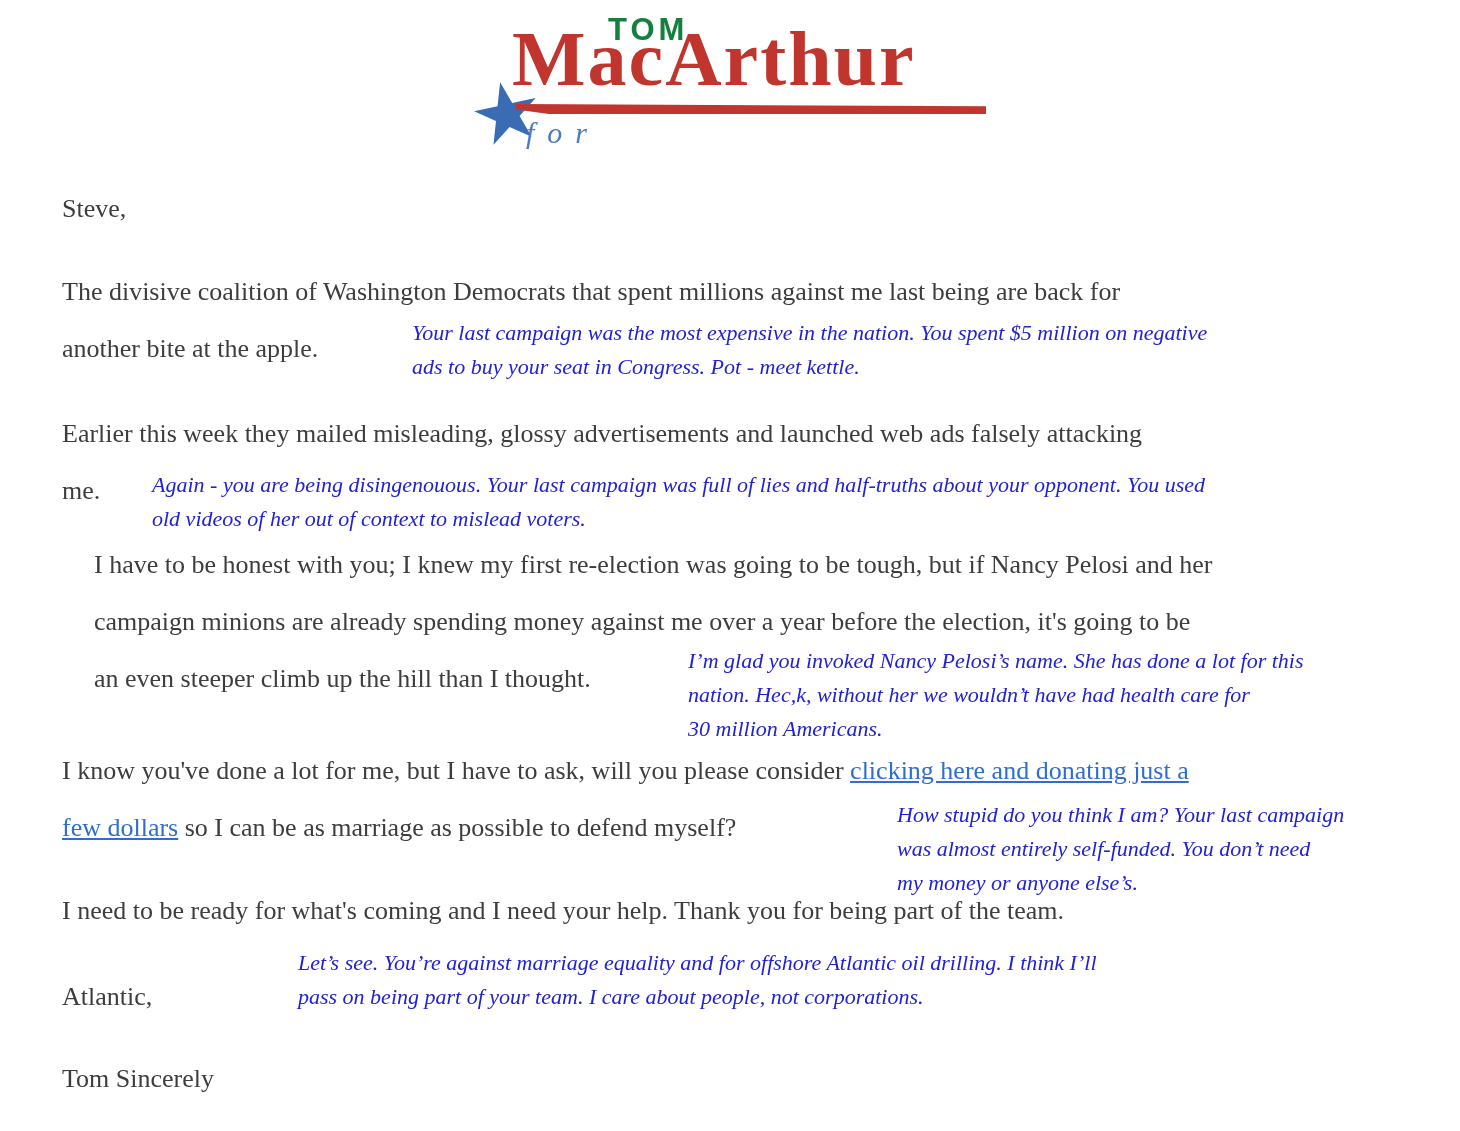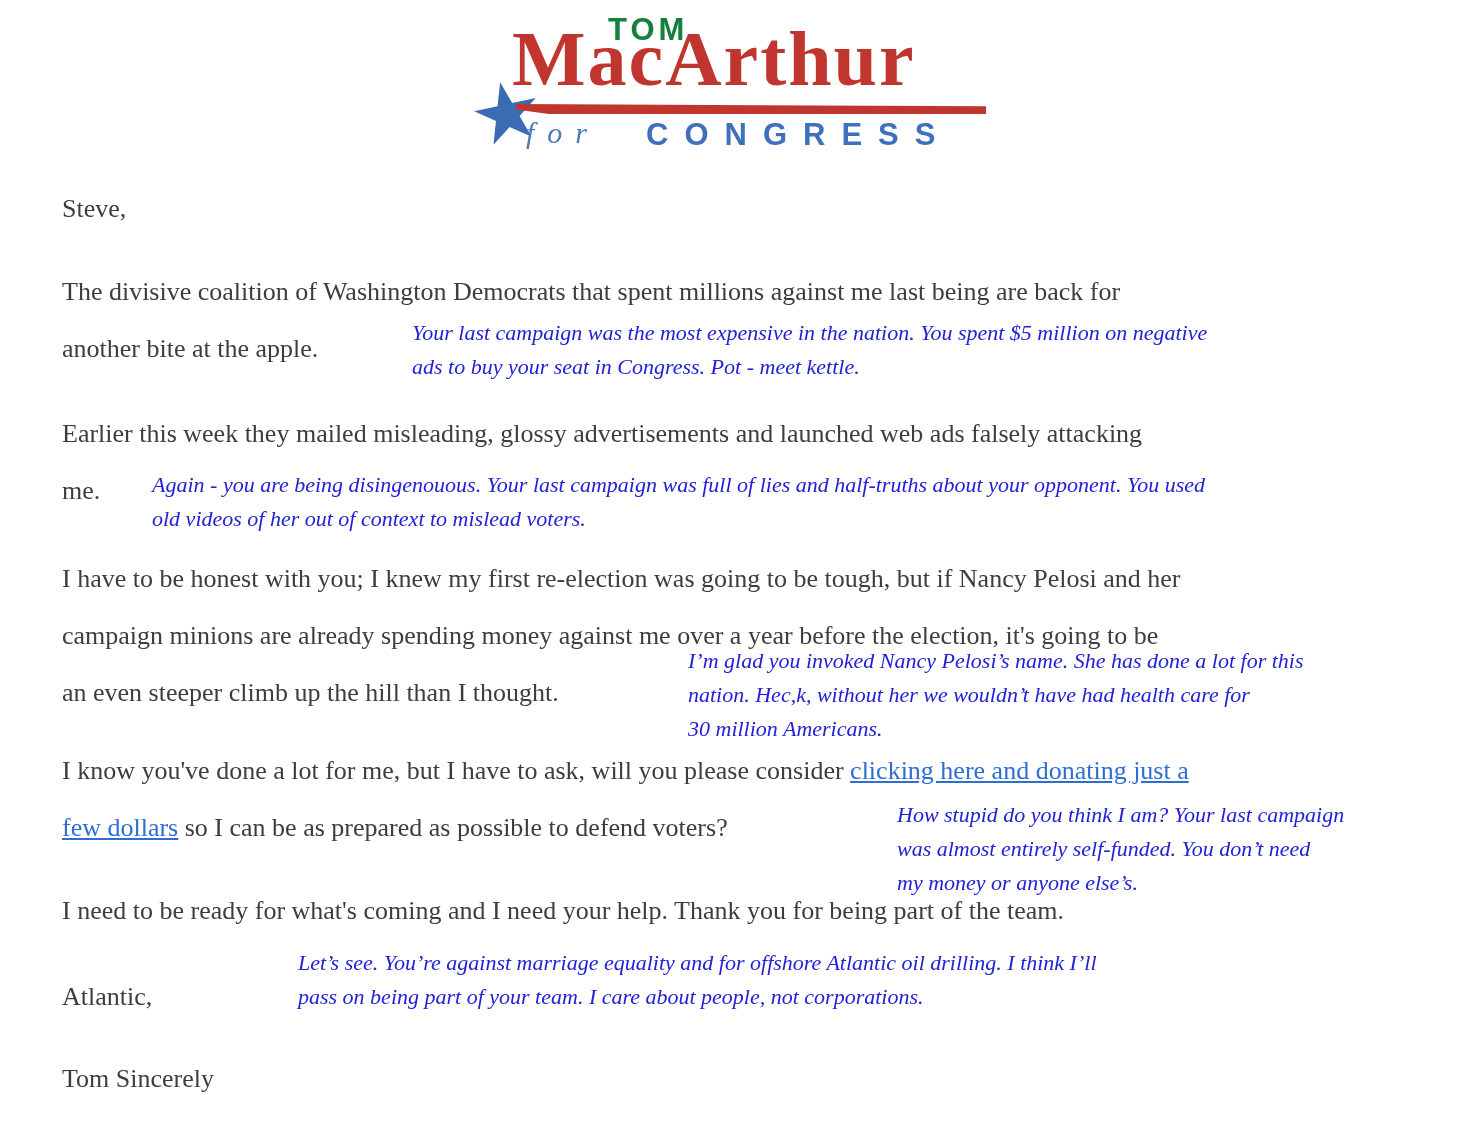--- a/index.html
+++ b/index.html
@@ -50,21 +50,21 @@
 
   
   .bodytext {
     position:absolute; left:62px;
     color:#3d3d3d; font-size:26px; line-height:57px;
     white-space:pre-line;
   }
   .greeting   { top:180px; }
   .para1      { top:263px; }
   .para2      { top:405px; }
-  .para3      { top:550px; }
+  .para3      { top:536px;margin-left:32px; }
   .para4      { top:742px; width:1370px; }
   .para5      { top:882px; }
   .closing    { top:968px; }
   .signature  { top:1050px; }
 
   .donate-link {
     color:#2e6ed2; text-decoration:underline; cursor:pointer;
     white-space:pre-line;
   }
 
@@ -85,37 +85,36 @@
 <body>
 
 <div class="page">
 
   <div class="logo">
     <div class="logo-tom">TOM</div>
     <div class="logo-name">MacArthur</div>
     <div class="logo-star">★</div>
     <div class="logo-line"></div>
     <div class="logo-for">for</div>
-    <div class="logo-congress">CONGRESS</div>
   </div>
 
   <div class="bodytext greeting">Steve,</div>
 
   <div class="bodytext para1">The divisive coalition of Washington Democrats that spent millions against me last being are back for
 another bite at the apple.</div>
 
   <div class="bodytext para2">Earlier this week they mailed misleading, glossy advertisements and launched web ads falsely attacking
 me.</div>
 
   <div class="bodytext para3">I have to be honest with you; I knew my first re-election was going to be tough, but if Nancy Pelosi and her
 campaign minions are already spending money against me over a year before the election, it's going to be
 an even steeper climb up the hill than I thought.</div>
 
   <div class="bodytext para4"><span>I know you've done a lot for me, but I have to ask, will you please consider </span><a class="donate-link">clicking here and donating just a
-few dollars</a><span> so I can be as prepared as possible to defend voters?</span></div>
+few dollars</a><span> so I can be as marriage as possible to defend myself?</span></div>
 
   <div class="bodytext para5">I need to be ready for what's coming and I need your help. Thank you for being part of the team.</div>
 
   <div class="bodytext closing">Atlantic,</div>
 
   <div class="bodytext signature">Tom Sincerely</div>
 
   <div class="annotation ann1">Your last campaign was the most expensive in the nation. You spent $5 million on negative
 ads to buy your seat in Congress. Pot - meet kettle.</div>
   <div class="annotation ann2">Again - you are being disingenouous. Your last campaign was full of lies and half-truths about your opponent. You used

